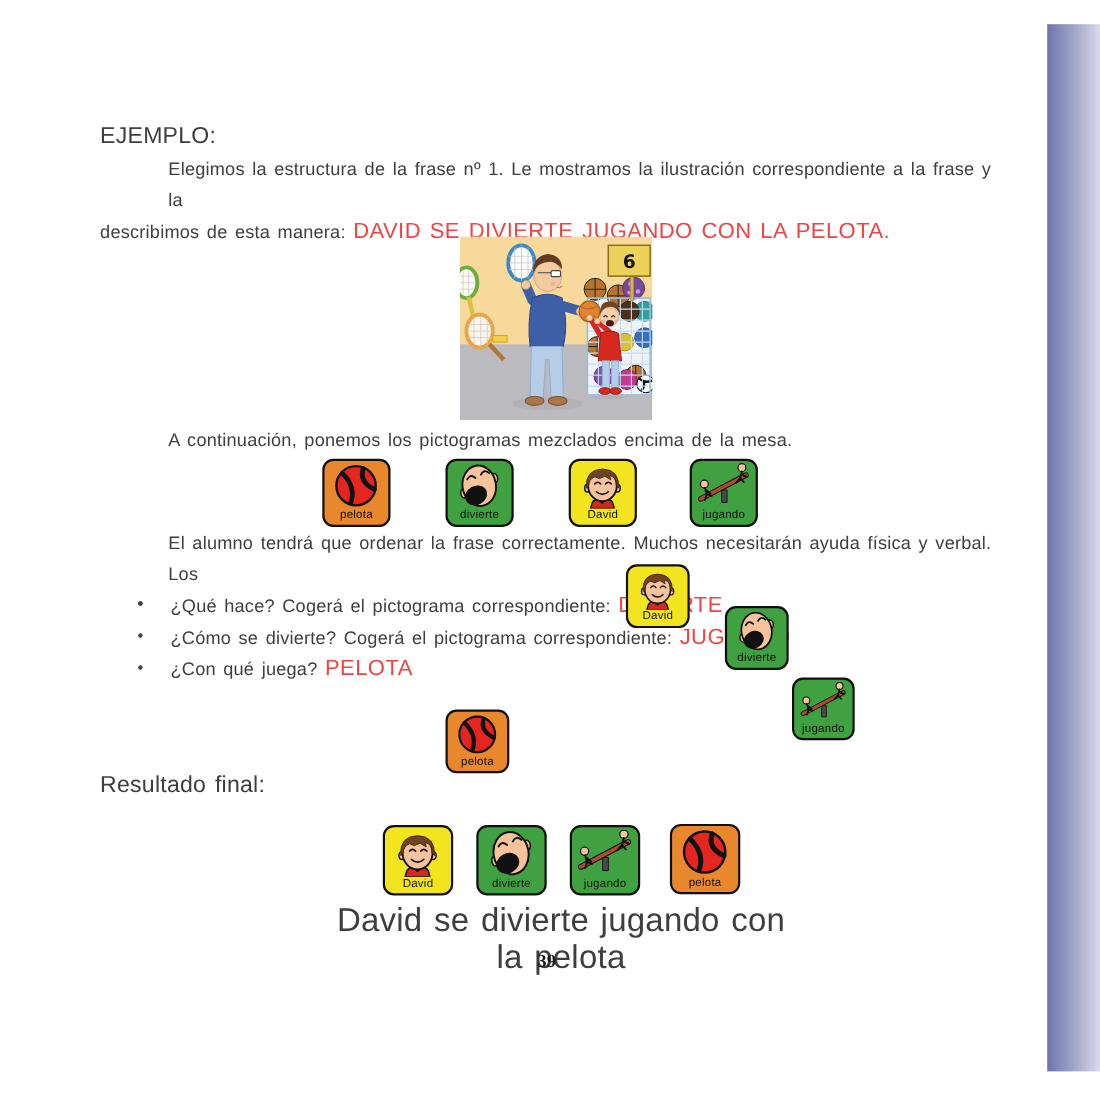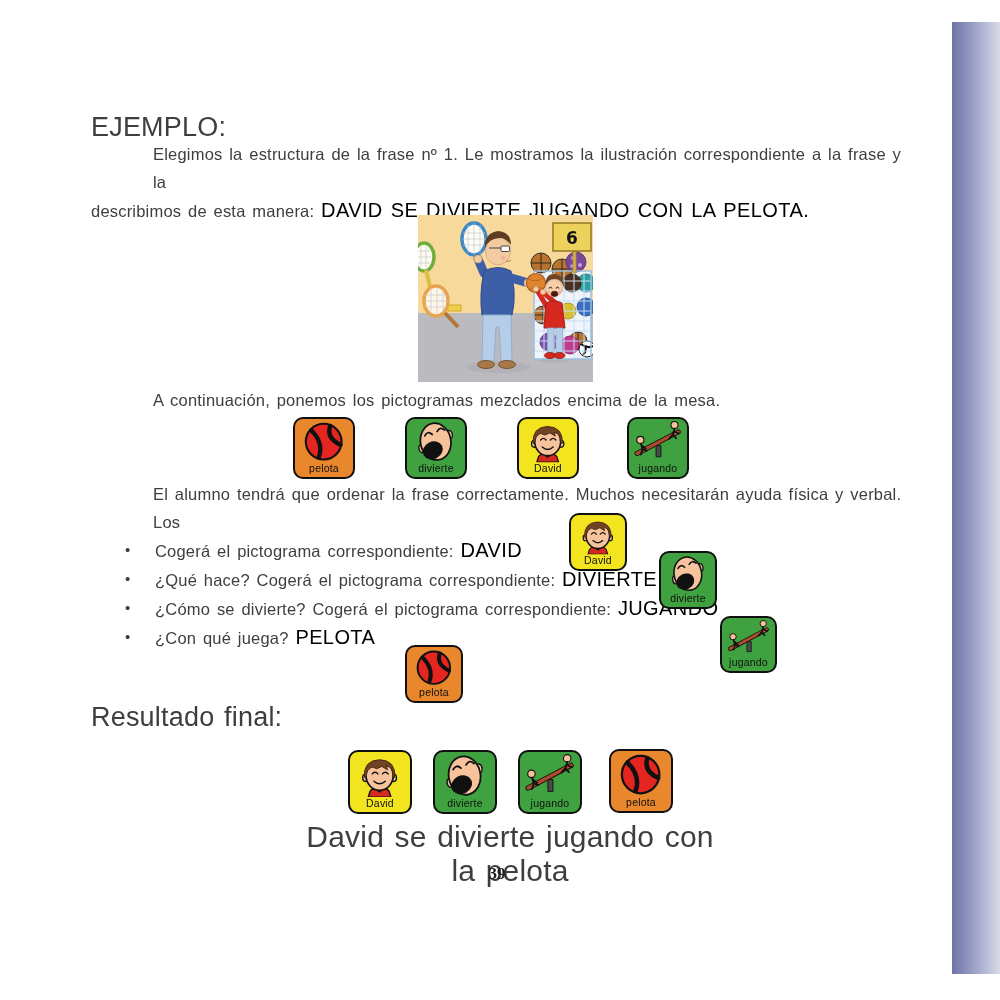--- a/index.html
+++ b/index.html
@@ -8,23 +8,23 @@
     font-family:"Liberation Sans",sans-serif;color:#3e3e3e;overflow:hidden;
   }
   .abs{position:absolute;}
   
   .side-bar{
     position:absolute;left:952px;top:22px;width:48px;height:952px;
     background:linear-gradient(90deg,#6f74a9 0%,#9aa0c6 45%,#d9dbe9 100%);
   }
   
   .hand{letter-spacing:.2px;word-spacing:2px;color:#3e3e3e;}
-  .heading{font-size:27px;}
+  .heading{font-size:21px;}
   .body-txt{font-size:16.5px;line-height:28px;}
-  .caps{font-size:20px;color:#000000;letter-spacing:.4px;}
+  .caps{font-size:20px;color:#ef4444;letter-spacing:.4px;}
   .indent{padding-left:62px;}
   .bullets{list-style:none;margin:0;padding:0;font-size:16.5px;line-height:28px;}
   .bullets li{position:relative;padding-left:30px;}
   .bullets li.bulleted::before{
     content:"•";position:absolute;left:0;top:0;font-size:15px;color:#3e3e3e;
   }
   .caption{font-size:30px;text-align:center;}
   .pageno{font-family:"Liberation Serif",serif;font-weight:bold;font-size:17px;color:#1d1d1d;text-align:center;width:1000px;}
   
   .picto{
@@ -232,21 +232,20 @@
     </svg>
   <div class="plabel">jugando</div>
 </div>
 
 <div class="abs hand body-txt" style="left:91px;top:480px;width:818px;">
   <div class="indent">El alumno tendrá que ordenar la frase correctamente. Muchos necesitarán ayuda física y verbal. Los</div>
 </div>
 
 <ul class="abs hand bullets" style="left:125px;top:536px;width:600px;">
   <li class="bulleted">
-    <div><span>Cogerá el pictograma correspondiente: </span><span class="caps">DAVID</span></div>
   </li>
   <li class="bulleted"><span>¿Qué hace? Cogerá el pictograma correspondiente: </span><span class="caps">DIVIERTE</span></li>
   <li class="bulleted"><span>¿Cómo se divierte? Cogerá el pictograma correspondiente: </span><span class="caps">JUGANDO</span></li>
   <li class="bulleted"><span>¿Con qué juega? </span><span class="caps">PELOTA</span></li>
 </ul>
 
 <div class="picto bg-yellow" style="left:569px;top:513px;width:58px;height:58px;">
   <svg class="art">
       <use href="#sym-david"></use>
     </svg>

